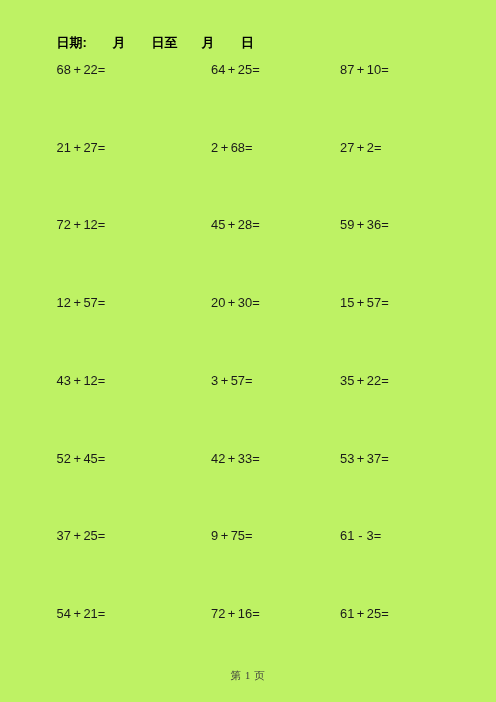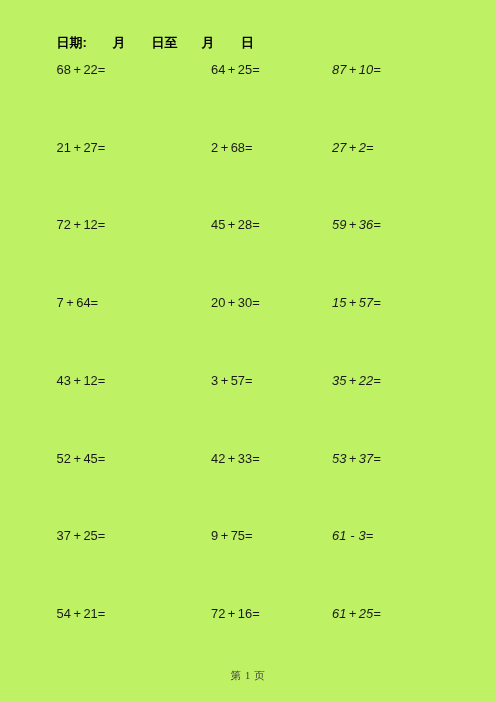--- a/index.html
+++ b/index.html
@@ -37,21 +37,21 @@
   .cell {
     position:absolute; top:0;
     font-size:12.9px;
     word-spacing:-1.1px;
     color:#1a1a1a;
     white-space:pre;
     line-height:12px;
   }
   .c0 { left:56.6px; }
   .c1 { left:211px; }
-  .c2 { left:332px;font-style:italic; }
+  .c2 { left:340px; }
   
   .cell.op-minus { word-spacing:0.4px; }
 
   
   .footer {
     position:absolute; left:0px; top:668.5px;
     width:496px;
     text-align:center;
     font-family:"Liberation Serif", serif;
     font-size:10.5px;
@@ -83,21 +83,21 @@
         <div class="cell c0">21 + 27=</div>
         <div class="cell c1">2 + 68=</div>
         <div class="cell c2">27 + 2=</div>
       </div>
       <div class="row">
         <div class="cell c0">72 + 12=</div>
         <div class="cell c1">45 + 28=</div>
         <div class="cell c2">59 + 36=</div>
       </div>
       <div class="row">
-        <div class="cell c0">7 + 64=</div>
+        <div class="cell c0">12 + 57=</div>
         <div class="cell c1">20 + 30=</div>
         <div class="cell c2">15 + 57=</div>
       </div>
       <div class="row">
         <div class="cell c0">43 + 12=</div>
         <div class="cell c1">3 + 57=</div>
         <div class="cell c2">35 + 22=</div>
       </div>
       <div class="row">
         <div class="cell c0">52 + 45=</div>

